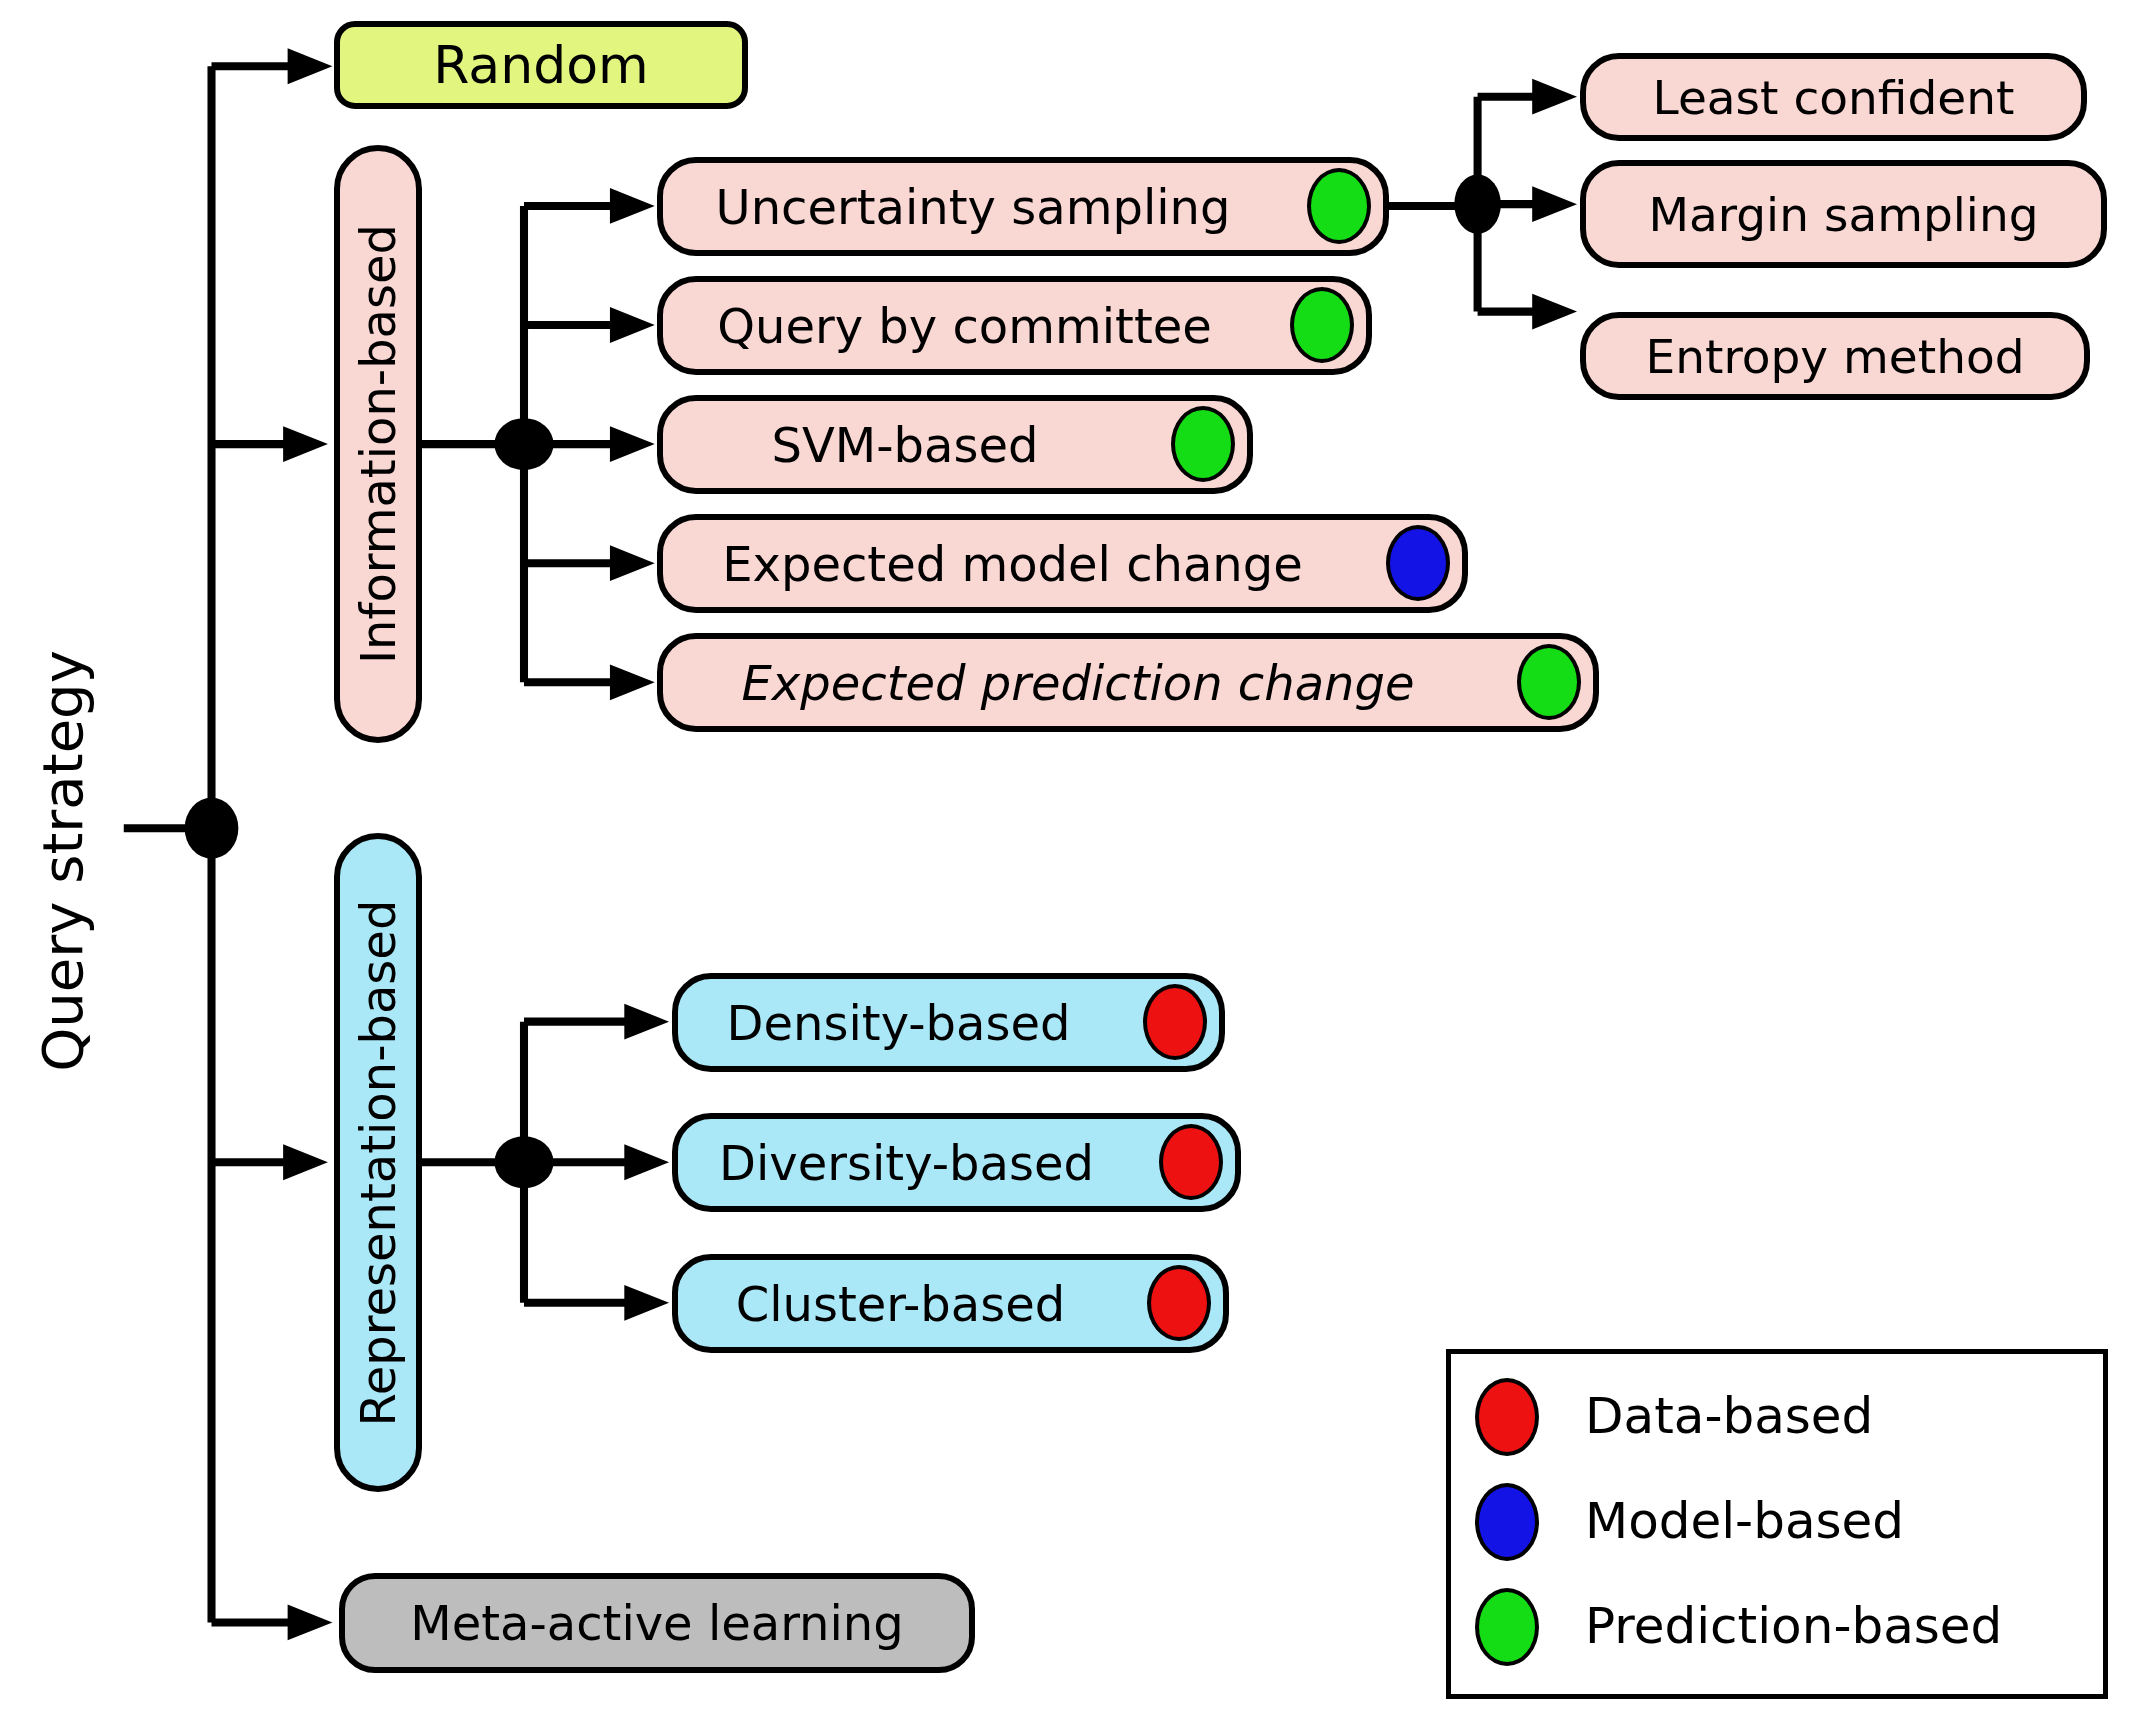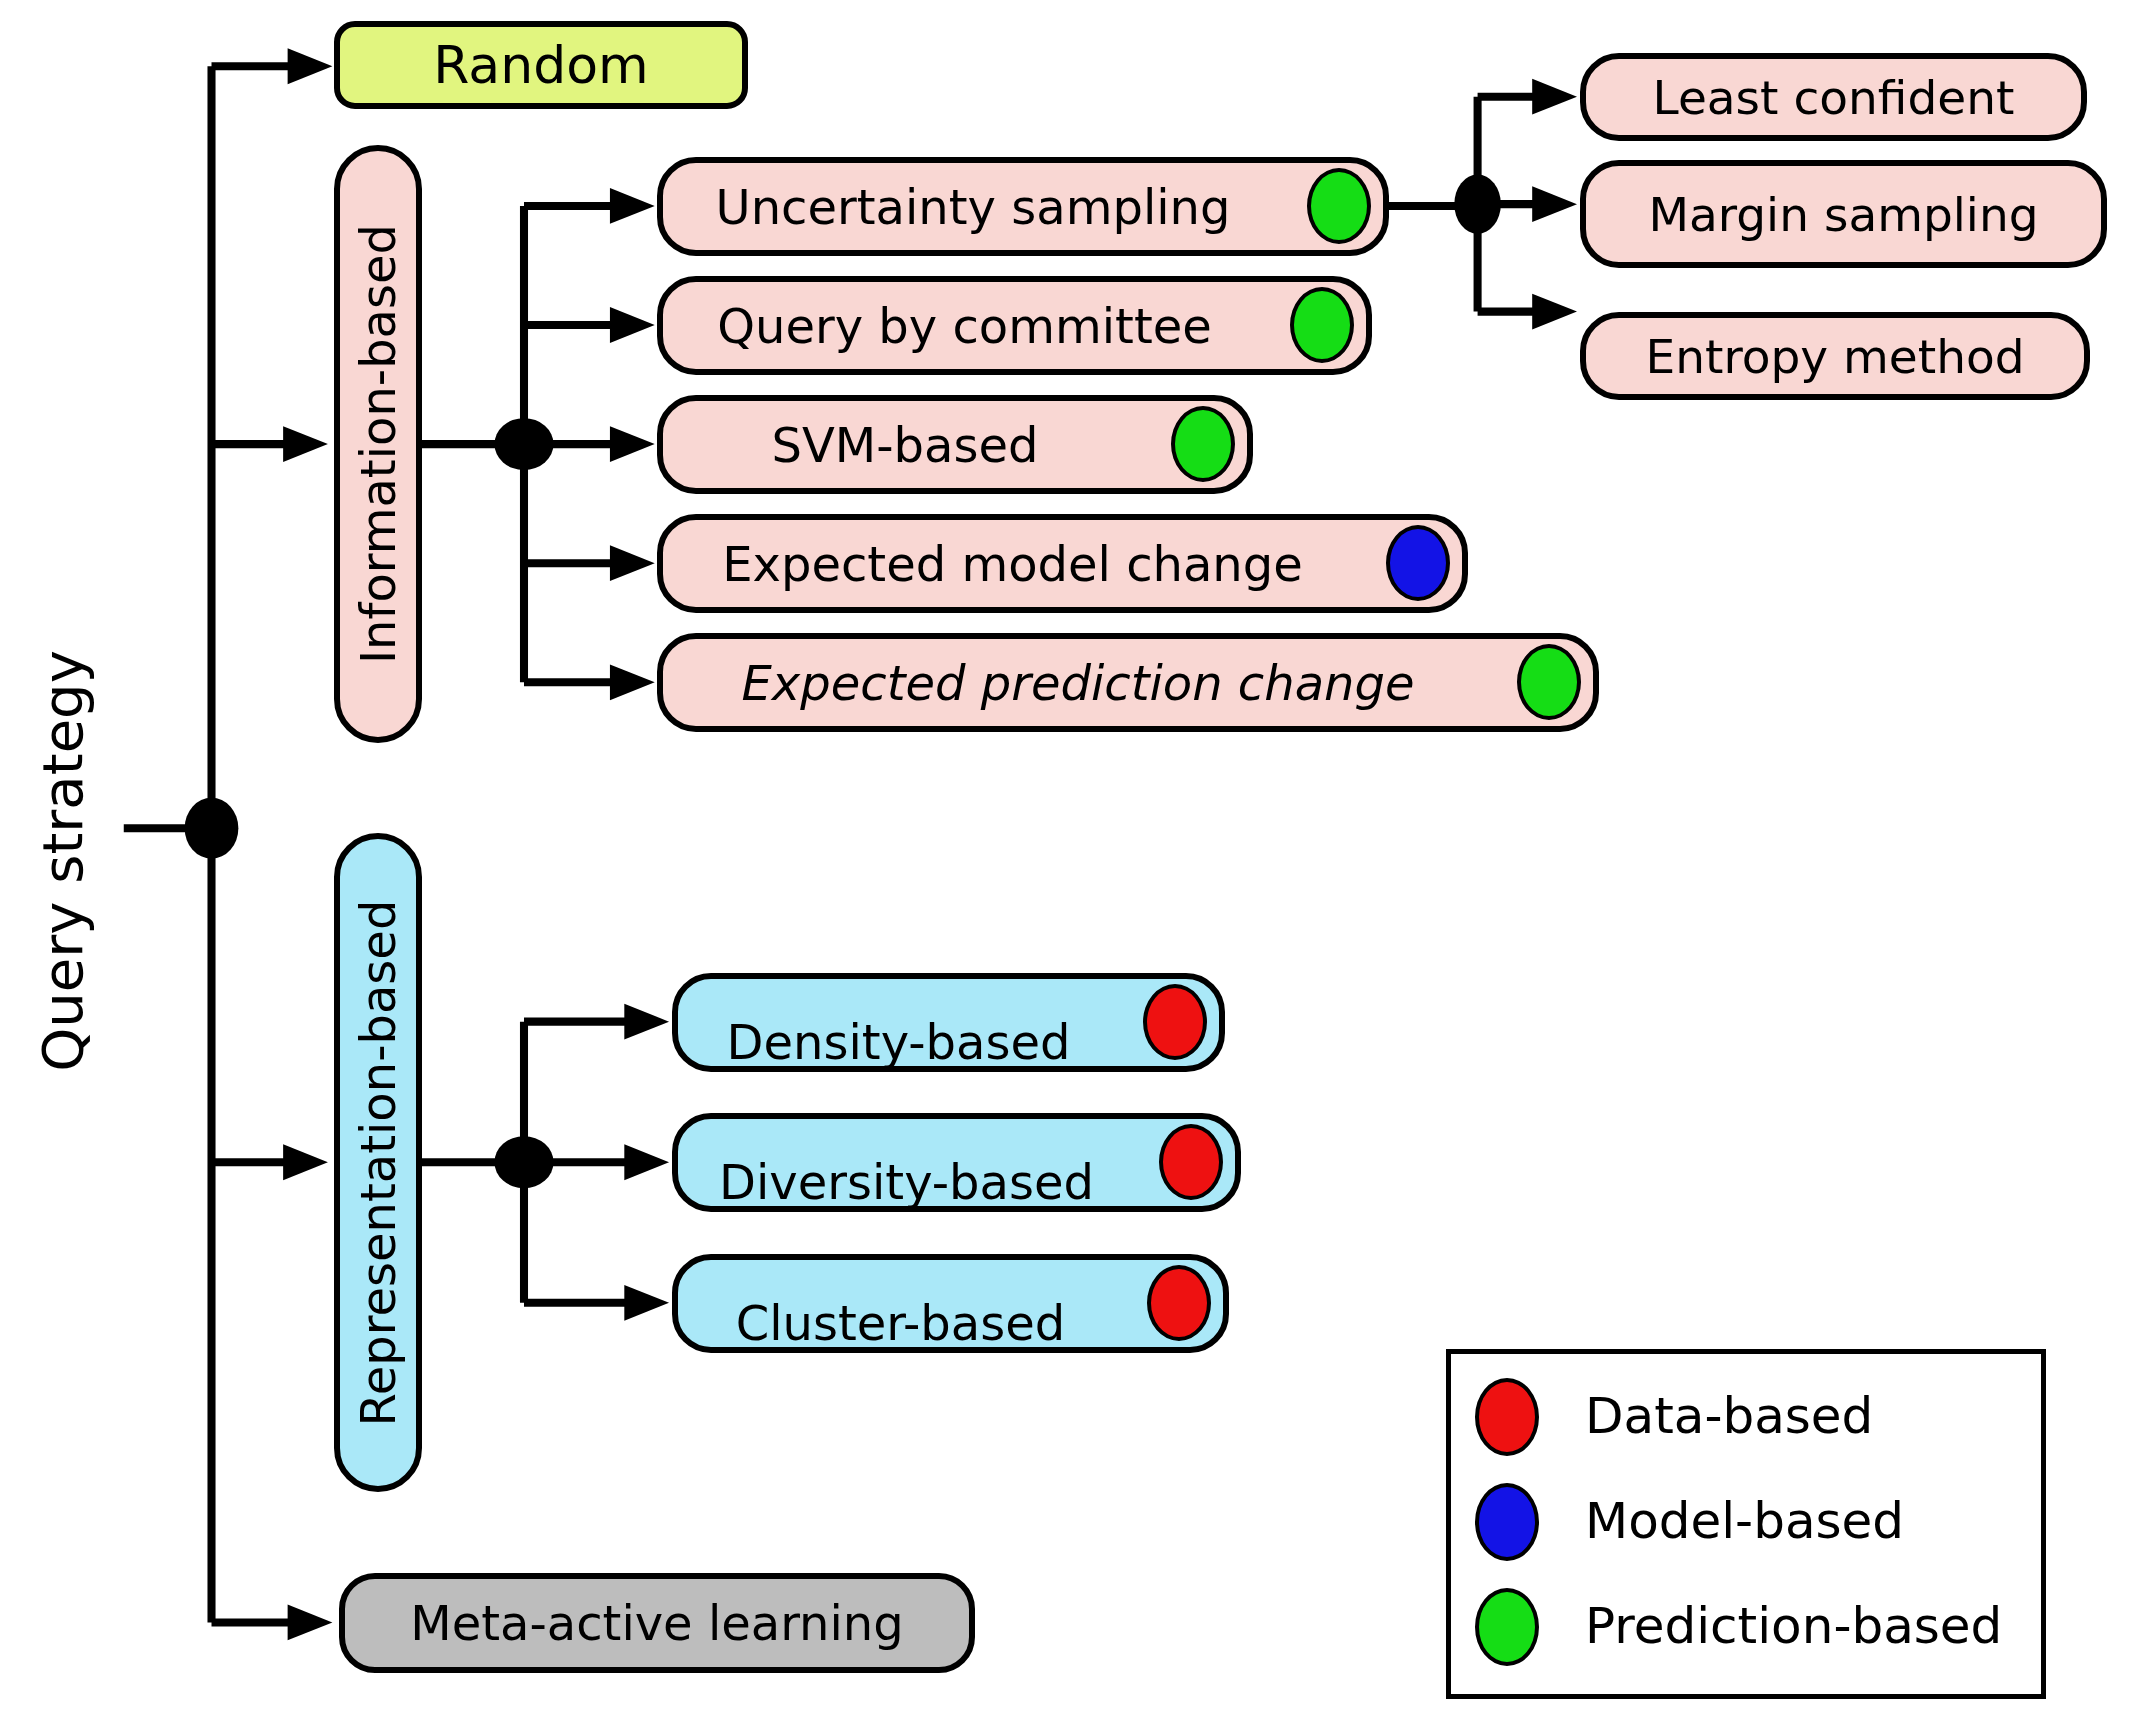--- a/index.html
+++ b/index.html
@@ -18,21 +18,21 @@
     border:6.3px solid #000;
     border-radius:39px;
     box-sizing:border-box;
     display:flex;align-items:center;justify-content:center;
     white-space:nowrap;
   }
   .node .lbl{display:block;line-height:1;}
 
   .leaf{font-size:48px;padding-right:100px;}
   .leaf.nodot{padding-right:0;font-size:47px;}
-  .cyan{background:#aae8f8;align-items:flex-end;}
+  .cyan{background:#aae8f8;}
   .grayb{background:#bdbdbd;border-radius:36px;font-size:48px;}
   .randomb{background:#e1f57f;border-radius:21px;font-size:52px;}
 
   .vbox{border-radius:44px;}
   .vbox .vlbl{
     position:absolute;left:50%;top:50%;
     transform:translate(-50%,-50%) rotate(-90deg);
     white-space:nowrap;font-size:48px;line-height:1;
   }
 
@@ -48,21 +48,21 @@
 
   .rootlabel{
     position:absolute;left:-188px;top:833px;
     width:502px;text-align:center;
     transform:rotate(-90deg);
     font-size:56px;line-height:1;white-space:nowrap;
   }
 
   .legend{
     position:absolute;left:1446px;top:1349px;
-    width:600px;height:350px;
+    width:662px;height:350px;
     border:5.4px solid #000;background:#fff;
     box-sizing:border-box;
   }
   .legend .litem{position:absolute;left:0;width:100%;height:0;}
   .legend .lswatch{
     position:absolute;left:24px;top:-39px;
     width:56px;height:70px;
     border:4.5px solid #000;border-radius:50%;
   }
   .legend .ltext{

